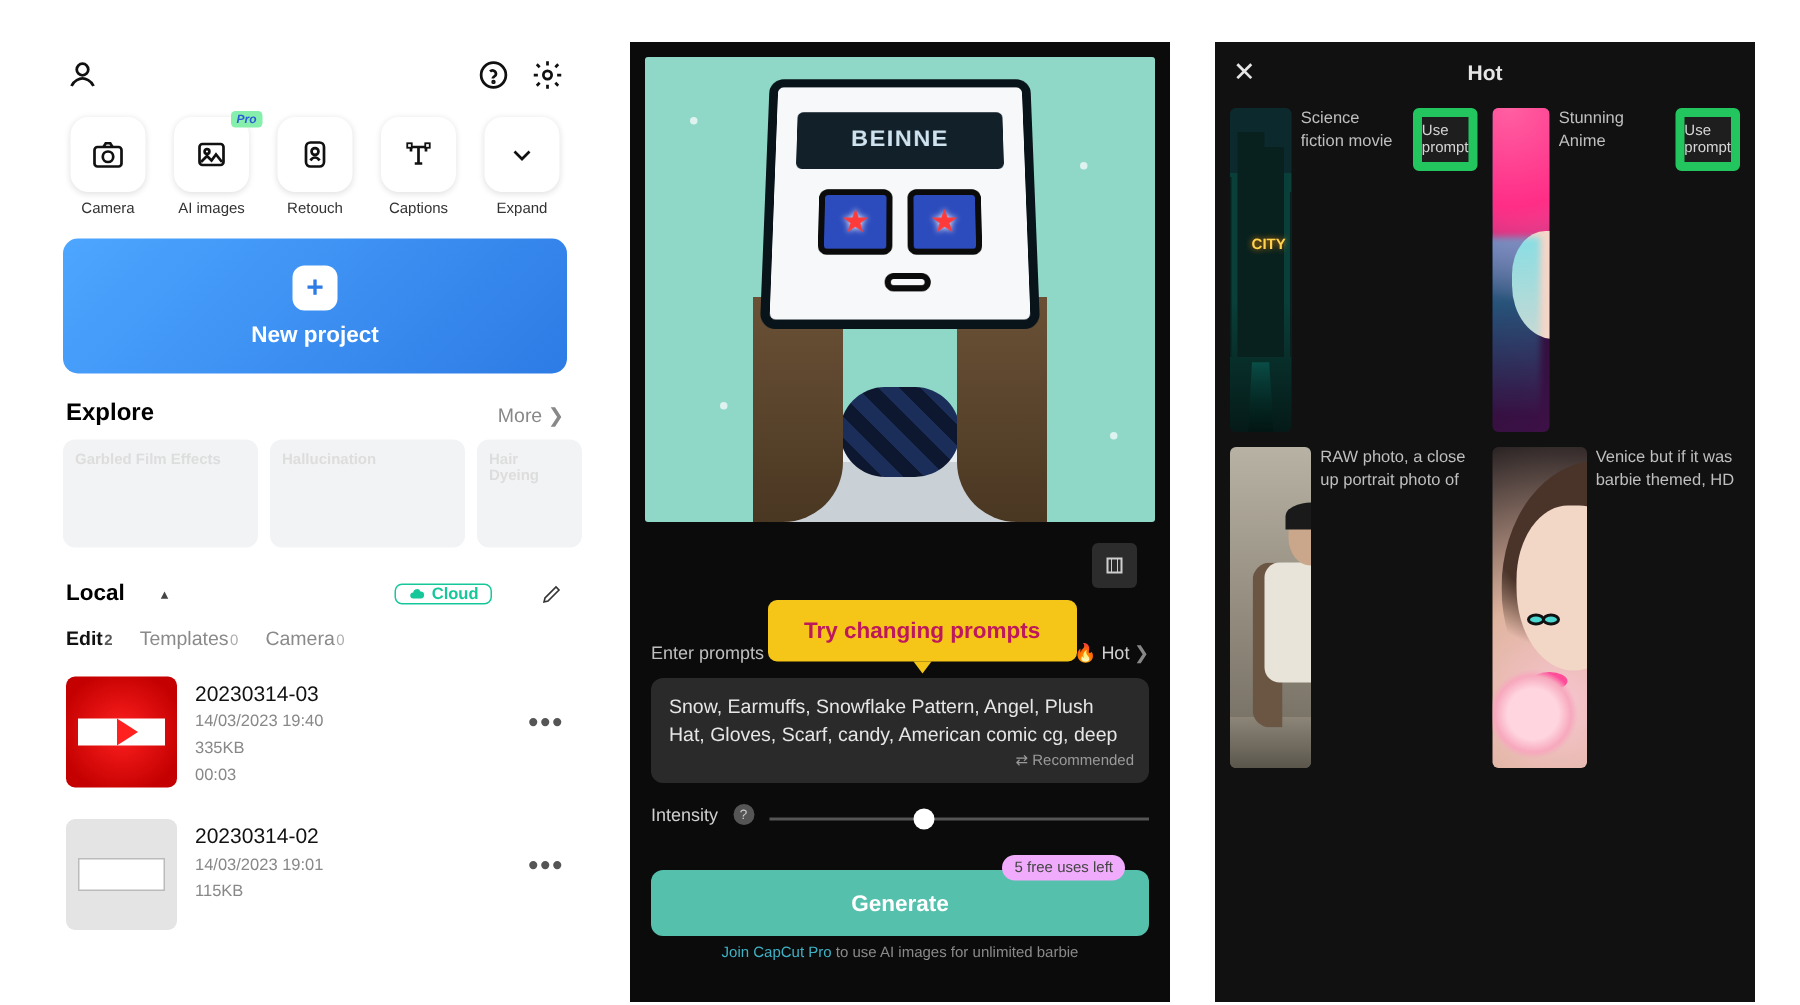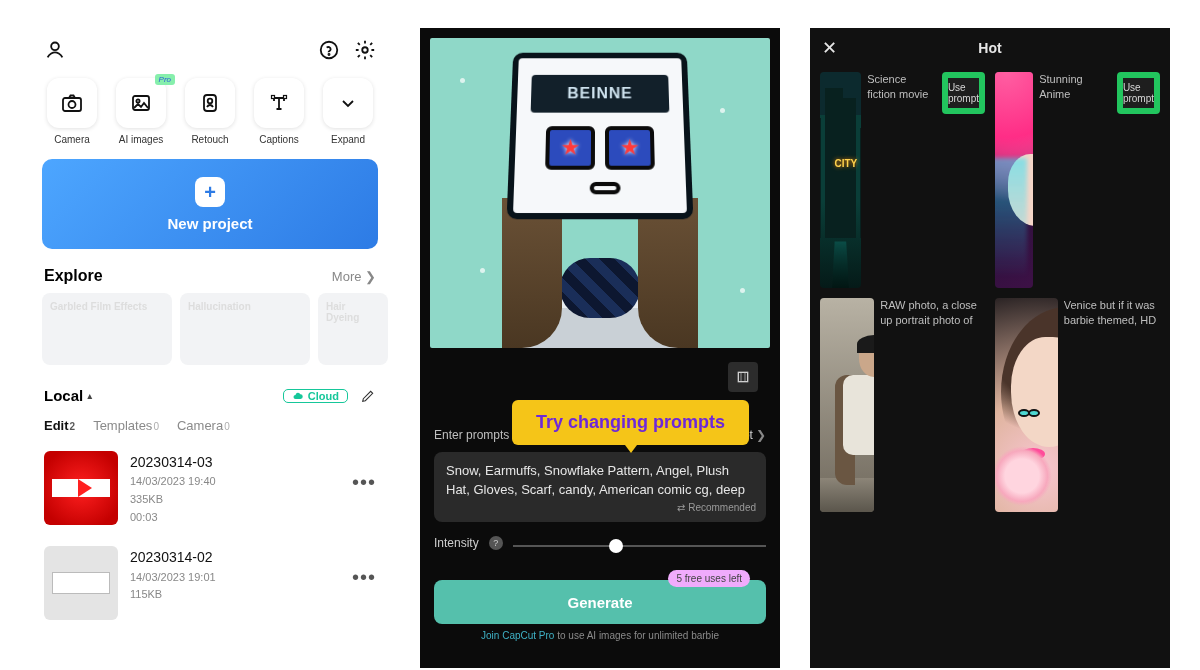--- a/index.html
+++ b/index.html
@@ -7,29 +7,29 @@
   .phone { position: absolute; top: 28px; width: 360px; height: 640px; overflow: hidden; }
   
   .p1 { left: 30px; background: #fff; }
   .p1-top { height: 44px; display: flex; align-items: center; padding: 0 14px; justify-content: space-between; }
   .p1-top-left, .p1-top-right { display: flex; align-items: center; gap: 14px; }
   .p1-top svg { width: 22px; height: 22px; stroke: #111; fill: none; stroke-width: 2; }
   .tool-row { display: flex; justify-content: space-between; padding: 6px 12px 0; }
   .tool-btn { width: 60px; display: flex; flex-direction: column; align-items: center; font-size: 10px; color: #333; position: relative; }
   .tool-icon { width: 50px; height: 50px; border-radius: 12px; background: #fff; box-shadow: 0 1px 4px rgba(0,0,0,0.12); display: flex; align-items: center; justify-content: center; margin-bottom: 6px; }
   .tool-icon svg { width: 24px; height: 24px; stroke: #111; fill: none; stroke-width: 1.8; }
-  .pro-badge { position: absolute; top: -4px; right: -4px; background: #86efac; color: #2b5bd7; font-size: 8px; font-weight: 400; padding: 1px 4px; border-radius: 3px; font-style: italic; margin-left: 33px;}
+  .pro-badge { position: absolute; top: -4px; right: -4px; background: #86efac; color: #2b5bd7; font-size: 8px; font-weight: 700; padding: 1px 4px; border-radius: 3px; font-style: italic; margin-left: 33px;}
   .newproj { margin: 14px 12px 0; height: 90px; border-radius: 10px; background: linear-gradient(135deg,#4da6ff,#2d7be5); display: flex; flex-direction: column; align-items: center; justify-content: center; color: #fff; font-weight: 600; font-size: 15px; }
   .newproj .plus { width: 30px; height: 30px; border-radius: 8px; background: #fff; color: #2d7be5; display: flex; align-items: center; justify-content: center; font-size: 20px; margin-bottom: 8px; line-height: 1; }
   .explore-head { display: flex; justify-content: space-between; align-items: center; padding: 18px 14px 8px; }
   .explore-head .title { font-weight: 700; font-size: 16px; }
   .explore-head .more { color: #888; font-size: 13px; }
   .explore-row { display: flex; gap: 8px; padding: 0 12px; }
   .ecard { flex: 0 0 130px; height: 72px; border-radius: 8px; background: #f2f3f5; padding: 8px; font-size: 10px; color: #ddd; font-weight: 600; }
-  .local-head { display: flex; align-items: center; padding: 22px 14px 4px; gap: 4px; }
+  .local-head { display: flex; align-items: center; padding: 22px 14px 4px; gap: 24px; }
   .local-head .title { font-weight: 700; font-size: 15px; }
   .local-head .chev { font-size: 10px; color: #444; }
   .cloud-chip { margin-left: auto; border: 1px solid #16c79a; color: #16c79a; font-size: 11px; font-weight: 700; border-radius: 5px; padding: 0 8px; display: flex; align-items: center; gap: 4px; }
   .cloud-chip svg { width: 12px; height: 12px; fill: #16c79a; }
   .pencil { width: 16px; height: 16px; stroke: #333; fill: none; margin-left: 8px; }
   .tabs { display: flex; gap: 18px; padding: 10px 14px 8px; font-size: 13px; }
   .tab { color: #8a8a8a; }
   .tab .cnt { font-size: 10px; opacity: .7; margin-left: 1px; }
   .tab.active { color: #111; font-weight: 700; }
   .proj-row { display: flex; gap: 12px; padding: 10px 14px; align-items: flex-start; }
@@ -52,21 +52,21 @@
   .robot-head .lens { flex: 1; background: #2c4bbd; border: 4px solid #0b0b0b; border-radius: 6px; display: flex; align-items: center; justify-content: center; }
   .robot-head .lens::before { content: "★"; color: #ff3a3a; font-size: 22px; text-shadow: 0 0 4px #fff; }
   .robot-head .mouth { position: absolute; left: 74px; top: 128px; width: 30px; height: 12px; border: 4px solid #0b0b0b; border-radius: 6px; }
   .person { position: absolute; left: 72px; bottom: 0; width: 196px; height: 150px; }
   .person .hair { position: absolute; left: 0; top: 0; width: 60px; height: 150px; background: linear-gradient(#6a5136,#4a3722); border-radius: 0 0 40px 0; }
   .person .hair.r { left: auto; right: 0; border-radius: 0 0 0 40px; }
   .person .scarf { position: absolute; left: 58px; right: 58px; top: 60px; height: 60px; background: repeating-linear-gradient(45deg,#1a2e59 0 10px,#0d1730 10px 20px); border-radius: 30px; }
   .person .coat { position: absolute; left: 20px; right: 20px; bottom: 0; height: 70px; background: #c9d0d6; border-radius: 40px 40px 0 0; border-top: 30px solid #e8edf1; }
   .fullscreen-chip { position: absolute; right: 22px; top: 334px; width: 30px; height: 30px; background: #2c2c2c; border-radius: 4px; display: flex; align-items: center; justify-content: center; }
   .fullscreen-chip svg { width: 16px; height: 16px; stroke: #cfcfcf; fill: none; stroke-width: 2; }
-  .yellow-tip { position: absolute; left: 92px; top: 372px; background: #f5c518; color: #6d28d9; font-weight: 600; font-size: 18px; padding: 12px 24px; border-radius: 6px; z-index: 5; }
+  .yellow-tip { position: absolute; left: 92px; top: 372px; background: #f5c518; color: #be185d; font-weight: 600; font-size: 15px; padding: 12px 24px; border-radius: 6px; z-index: 5; }
   .yellow-tip::after { content:""; position:absolute; left:50%; bottom:-8px; margin-left:-6px; border-left:6px solid transparent; border-right:6px solid transparent; border-top:8px solid #f5c518; }
   .prompt-row { position: absolute; top: 400px; left: 14px; right: 14px; display: flex; justify-content: space-between; font-size: 12px; color: #bfbfbf; }
   .hot-link { color: #e65a2e; display: flex; align-items: center; gap: 3px; }
   .hot-link .flame { color: #ff5a1f; }
   .hot-link .lbl { color: #cfcfcf; }
   .prompt-box { position: absolute; top: 424px; left: 14px; right: 14px; background: #2a2a2a; border-radius: 8px; padding: 10px 12px 22px; font-size: 13px; line-height: 1.45; color: #e6e6e6; }
   .prompt-box .rec { position: absolute; right: 10px; bottom: 6px; font-size: 10px; color: #9a9a9a; }
   .intensity-row { position: absolute; top: 508px; left: 14px; right: 14px; display: flex; align-items: flex-start; gap: 10px; font-size: 12px; color: #cfcfcf; }
   .intensity-row .q { width: 14px; height: 14px; border-radius: 50%; background: #555; color: #ccc; font-size: 9px; display: inline-flex; align-items: center; justify-content: center; }
   .slider { flex: 1; position: relative; height: 20px; }

